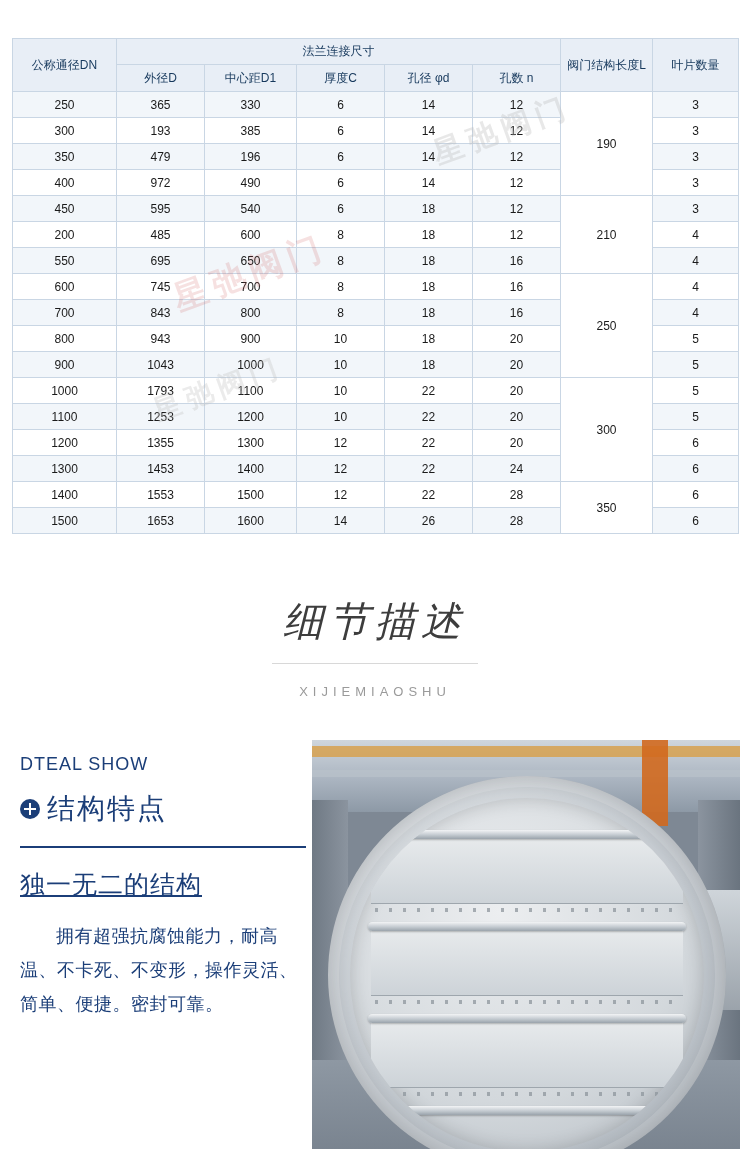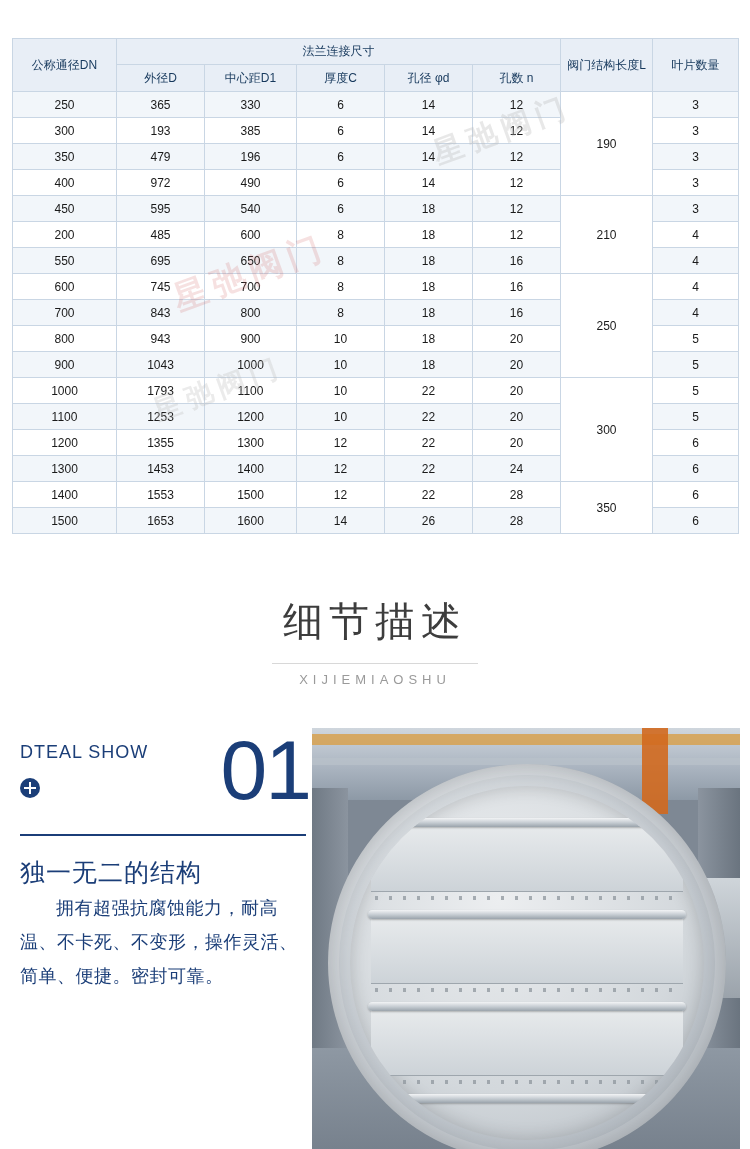--- a/index.html
+++ b/index.html
@@ -84,28 +84,29 @@
   .detail-title {
     margin-top: 60px;
     text-align: center;
   }
   .detail-title .cn {
     font-size: 40px;
     color: #3d3d3d;
     letter-spacing: 6px;
     font-family: "DejaVu Sans", sans-serif;
     font-weight: normal;
+    font-style: italic;
   }
   .detail-title .en {
     margin: 14px auto 0 auto;
     font-size: 13px;
     color: #9a9a9a;
     letter-spacing: 5px;
     display: inline-block;
-    padding: 8px 4px 0 4px;
+    padding: 20px 4px 0 4px;
     border-top: 1px solid #d8d8d8;
     width: 206px;
   }
 
   
   .show {
     position: relative;
     margin-top: 40px;
     height: 440px;
   }
@@ -172,23 +173,24 @@
     width: 286px;
     height: 2px;
     background: #1b3e78;
   }
   .sub-title {
     margin: 20px 0 0 2px;
     font-size: 25px;
     color: #1b3e78;
     font-family: "DejaVu Sans", sans-serif;
     letter-spacing: 1px;
+    text-decoration: underline;
   }
   .desc {
-    margin: 2px 0 0 2px;
+    margin: 18px 0 0 2px;
     width: 284px;
     font-size: 18px;
     line-height: 34px;
     color: #1b3e78;
     font-family: "DejaVu Sans", sans-serif;
     text-indent: 36px;
     letter-spacing: 0.5px;
   }
 
   
@@ -498,22 +500,22 @@
     <div class="en">XIJIEMIAOSHU</div>
   </div>
 
   <div class="show">
 
     <div class="show-left">
       <div class="head-row">
         <div class="dteal">DTEAL SHOW</div>
         <div class="plus-row">
           <span class="plus-icon"></span>
+          <span class="feature-cn">结构特点</span>
         </div>
-        <div class="big-num">01</div>
       </div>
       <div class="divider"></div>
       <div class="sub-title">独一无二的结构</div>
       <div class="desc">拥有超强抗腐蚀能力，耐高温、不卡死、不变形，操作灵活、简单、便捷。密封可靠。</div>
     </div>
 
     <div class="photo">
       <div class="ph-sky"></div>
       <div class="ph-beamA"></div>
       <div class="ph-beamB"></div>

